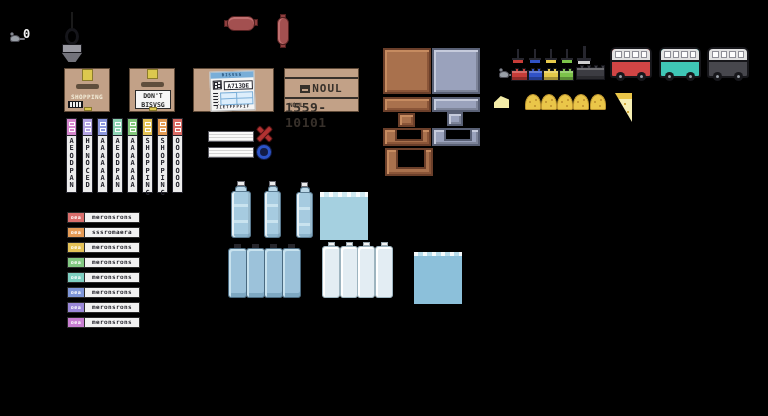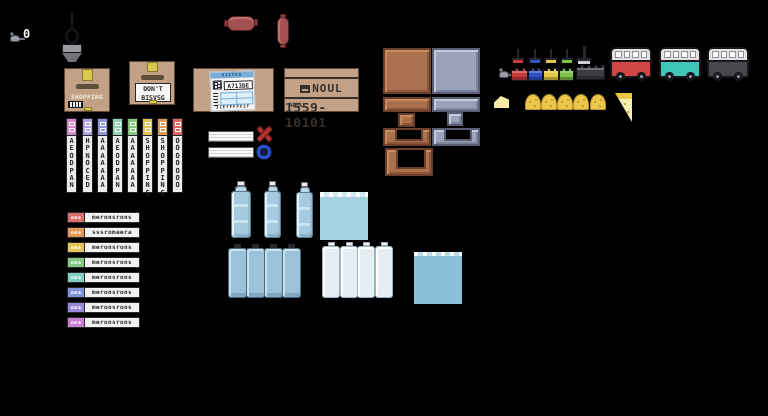--- a/index.html
+++ b/index.html
@@ -138,21 +138,21 @@
   <div class="s clawtip" style="left:62px;top:53px;width:20px;height:9px;"></div>
 
   <div class="s box" style="left:64px;top:68px;width:46px;height:44px;">
     <div class="s tape" style="left:17px;top:0;width:11px;height:12px;"></div>
     <div class="s handle" style="left:11px;top:15px;width:23px;height:5px;"></div>
     <div class="s boxtext" style="top:24px;">SHOPPING</div>
     <div class="s barcode-h" style="left:3px;bottom:3px;width:15px;height:7px;"></div>
     <div class="s tape" style="left:19px;bottom:0;width:8px;height:4px;"></div>
   </div>
 
-  <div class="s box" style="left:129px;top:61px;width:46px;height:44px;">
+  <div class="s box" style="left:129px;top:68px;width:46px;height:44px;">
     <div class="s tape" style="left:17px;top:0;width:11px;height:10px;"></div>
     <div class="s handle" style="left:11px;top:13px;width:23px;height:5px;"></div>
     <div class="s whitelabel" style="left:5px;top:21px;width:36px;height:19px;font-size:6.5px;line-height:8.5px;padding-top:1px;">
       <div>DON'T</div>
       <div>BISVSG</div>
     </div>
     <div class="s tape" style="left:19px;bottom:0;width:8px;height:4px;"></div>
   </div>
 
   <div class="s box" style="left:193px;top:68px;width:81px;height:44px;">

